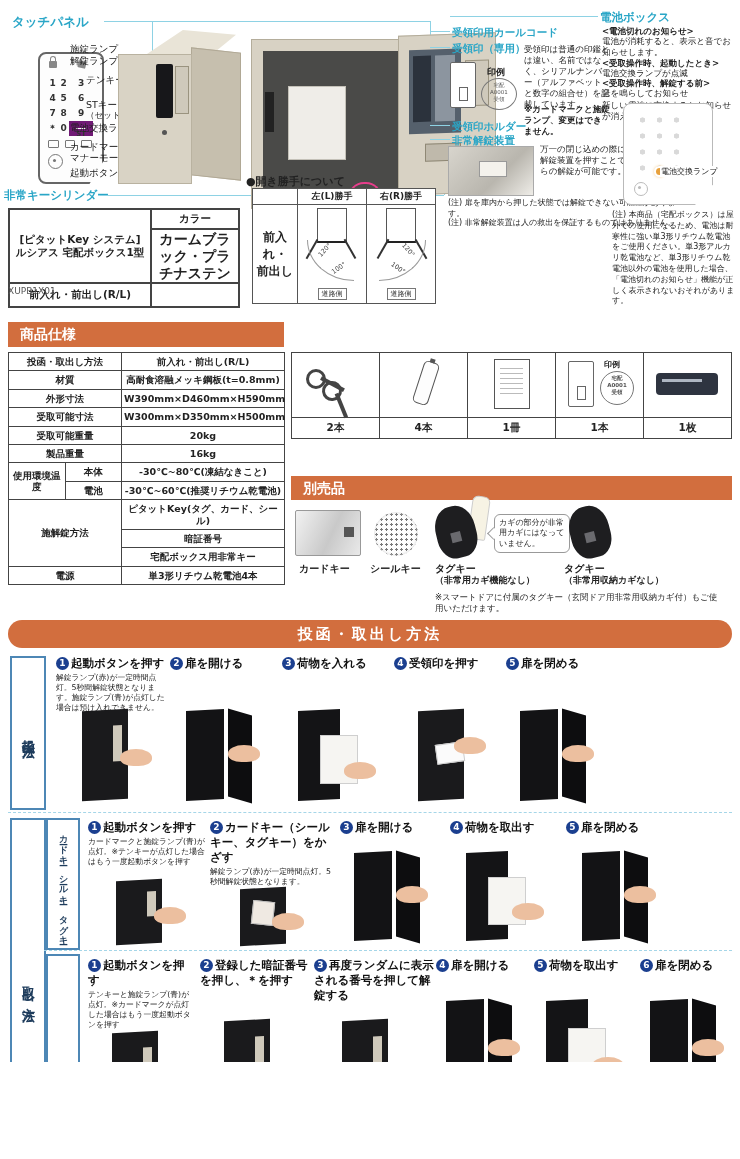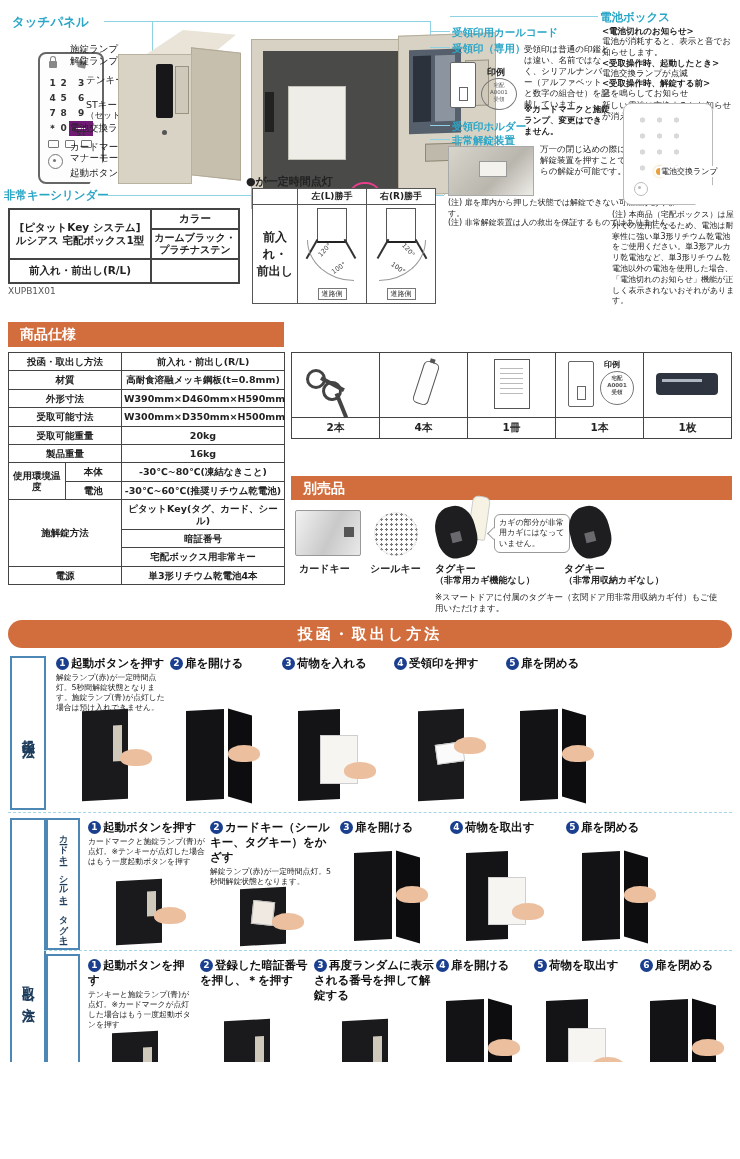--- a/index.html
+++ b/index.html
@@ -79,21 +79,21 @@
        background:radial-gradient(#d9d9d9 2.5px,transparent 3px);background-size:17px 16px;}
   .blamp{position:absolute;left:32px;top:64px;width:7px;height:7px;border-radius:50%;background:#e8a13c;
          box-shadow:0 0 0 2px #fff,0 0 3px 2px #f3cf9a;}
   .bbtn{position:absolute;left:10px;top:78px;width:12px;height:12px;border:1.5px solid #bbb;border-radius:50%;}
   .bbtn::after{content:"";position:absolute;left:3px;top:3px;width:3px;height:3px;border-radius:50%;background:#bbb;}
   
   .ptable{position:absolute;left:8px;top:208px;border-collapse:collapse;}
   .ptable td{border:2px solid #444;font-weight:bold;text-align:center;background:#fff;}
   .ptable .nm{width:138px;font-size:10.5px;line-height:1.25;margin-top:28px;}
   .ptable .ch{width:84px;font-size:10.5px;height:16px;}
-  .ptable .cv{font-size:10px;line-height:1.2;height:26px;}
+  .ptable .cv{font-size:14px;line-height:1.2;height:26px;}
   .ptable .mt{font-size:10.5px;height:20px;}
   
   .dstable{position:absolute;left:252px;top:188px;border-collapse:collapse;}
   .dstable td{border:1px solid #555;text-align:center;font-size:9px;font-weight:bold;background:#fff;}
   .ds-fig{position:relative;width:62px;height:78px;margin:2px auto 0;}
   .ds-door{position:absolute;left:16px;top:0;width:28px;height:32px;border:1px solid #555;border-bottom:2.5px solid #222;}
   .ds-leg{position:absolute;width:1.5px;height:22px;background:#333;top:30px;}
   .ds-arc{position:absolute;left:6px;top:32px;width:46px;height:40px;border-left:1px solid #999;
           border-bottom:1px solid #999;border-bottom-left-radius:100%;}
   .ds-a{position:absolute;font-size:6.5px;color:#444;font-weight:normal;}
@@ -302,21 +302,21 @@
           <td class="cv">カームブラック・プラチナステン</td>
         </tr>
     <tr>
       <td class="mt">前入れ・前出し(R/L)</td>
       <td></td>
     </tr>
   </tbody>
     </table>
   <div class="abs" style="left:8px;top:286px;font-size:9px;color:#555;">XUPB1X01</div>
 
-  <div class="abs b" style="left:246px;top:174px;font-size:11px;">●が一定時間点灯</div>
+  <div class="abs b" style="left:246px;top:174px;font-size:11px;">●開き勝手について</div>
   <table class="dstable">
     <tbody>
         <tr>
       <td style="width:42px;"></td>
       <td style="width:66px;">左(L)勝手</td>
       <td style="width:66px;text-align:center;">右(R)勝手</td>
     </tr>
     <tr>
       <td class="pre" style="font-size:12px;height:96px;">前入れ・
 前出し</td>

